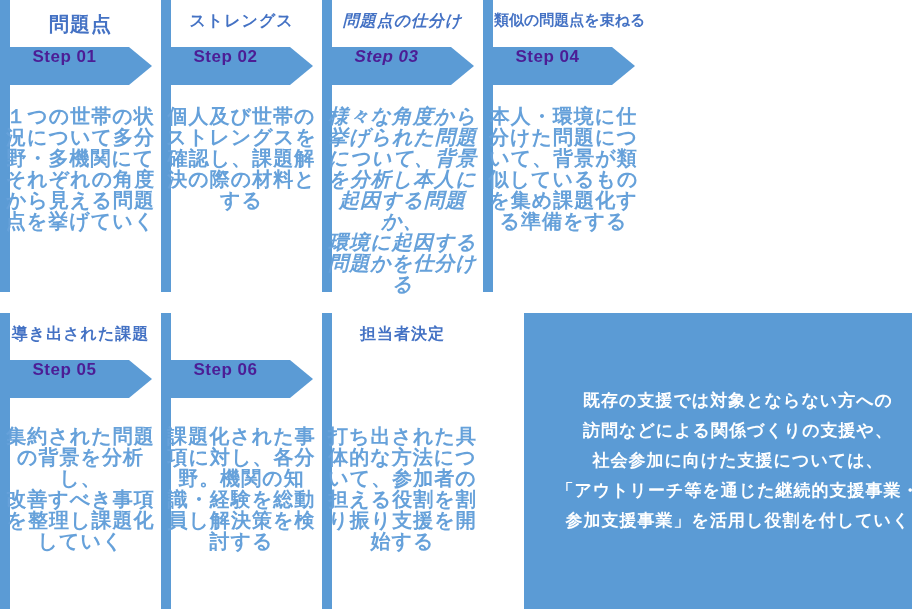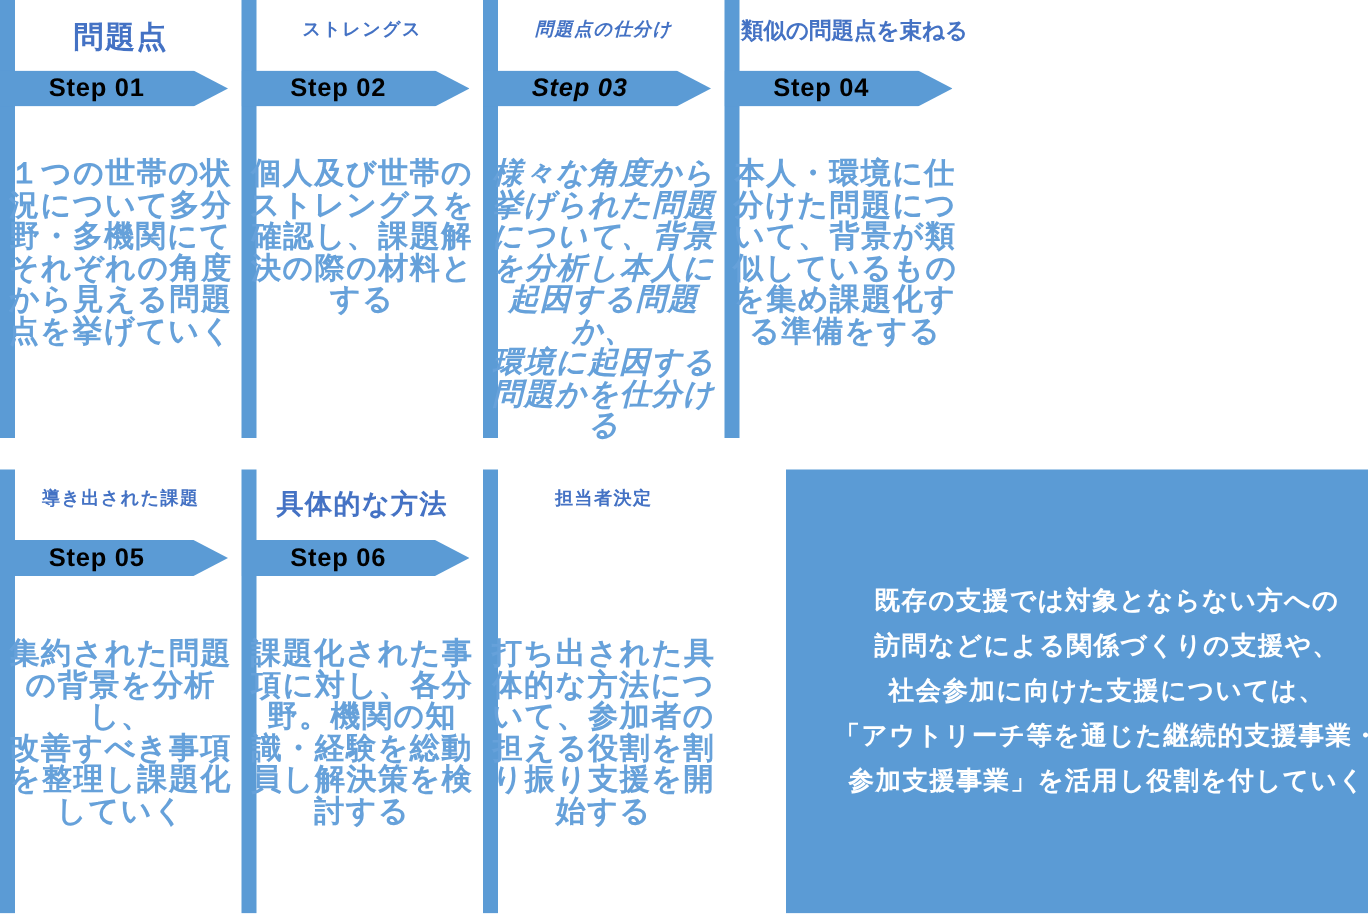--- a/index.html
+++ b/index.html
@@ -6,32 +6,32 @@
   .canvas {
     position:relative; width:912px; height:609px; background:#ffffff;
     font-family:"Liberation Sans", sans-serif; overflow:hidden;
   }
   .col { position:absolute; width:161px; }
   .col .bar {
     position:absolute; left:0; top:0; bottom:0; width:10px; background:#5b9bd5;
   }
   .col .title {
     position:absolute; top:11px; left:0; width:161px; text-align:center;
-    font-weight:bold; color:#4472c4; font-size:12px; letter-spacing:1px;
+    font-weight:bold; color:#4472c4; font-size:16px; letter-spacing:1px;
     white-space:nowrap;
   }
   .col.c1 .title { font-size:20px; }
   .col.c6 .title { font-size:18px; }
   .col.c4 .title { text-align:left; left:11px; width:auto; letter-spacing:0; font-size:15px; }
   .col .banner {
-    position:absolute; top:47px; left:0; width:152px; height:24px;
+    position:absolute; top:47px; left:0; width:152px; height:38px;
     background:#5b9bd5;
     clip-path:polygon(0 0, 129px 0, 152px 50%, 129px 100%, 0 100%);
-    color:#000000; font-weight:bold; font-size:17px;
-    display:flex; align-items:center; justify-content:center;
+    color:#4c1d95; font-weight:bold; font-size:17px;
+    display:flex; justify-content:center;
     padding-right:23px; box-sizing:border-box; letter-spacing:0.5px;
   }
   .col .body {
     position:absolute; top:106px; left:2px; width:157px;
     text-align:center; color:#66a1da; font-weight:bold;
     font-size:20px; line-height:21px; letter-spacing:1px;
     white-space:pre-line;
   }
   .row2 .body { top:113px; }
   .summary {
@@ -114,21 +114,20 @@
     </div>
     <div class="body">集約された問題
 の背景を分析し、
 改善すべき事項
 を整理し課題化
 していく</div>
   </div>
 
   <div class="col c6 row2" style="left:161px; top:313px; height:296px;">
     <div class="bar"></div>
-    <div class="title">具体的な方法</div>
     <div class="banner">
       <span>Step 06</span>
     </div>
     <div class="body">課題化された事
 項に対し、各分
 野。機関の知
 識・経験を総動
 員し解決策を検
 討する</div>
   </div>

